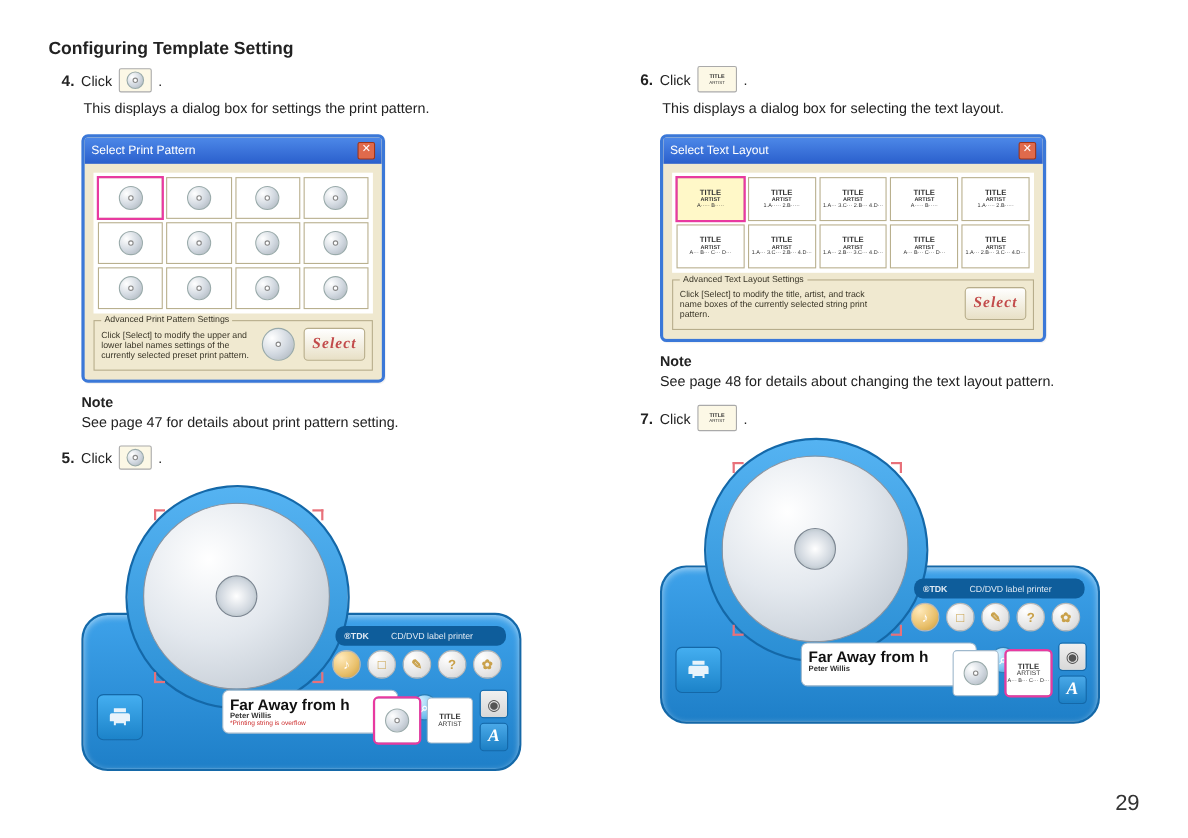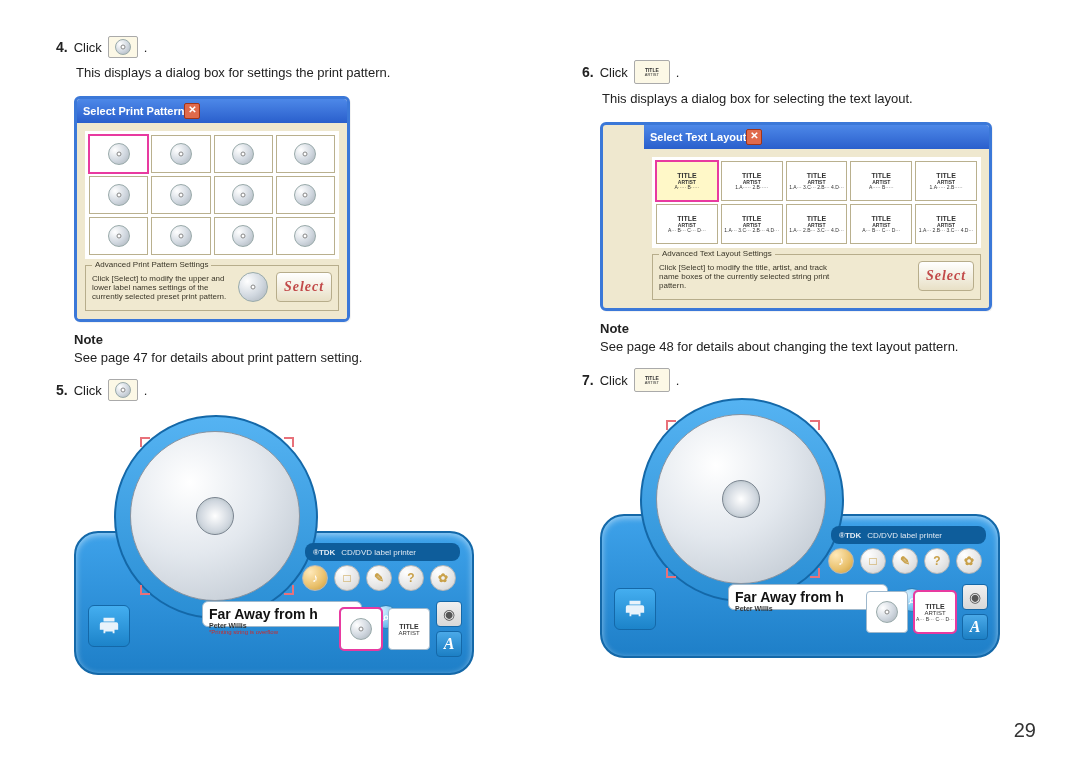--- a/index.html
+++ b/index.html
@@ -99,29 +99,29 @@
   
   .dialog{
     width:270px;
     border:3px solid var(--win-blue);
     border-radius:6px;
     background:var(--win-body);
     margin:0 0 10px 30px;
     box-shadow:1px 1px 0 rgba(0,0,0,.05);
     overflow:hidden;
   }
-  .dialog.wide{width:345px;padding-left:41px;}
+  .dialog.wide{width:345px;}
   .dlg-title{
     background:linear-gradient(to bottom, #4d88e8, #2a5fcc);
     color:#fff;
     font-size:11px;
-    font-weight:bold;
+    font-weight:normal;
     padding:4px 6px;
     display:flex;
-    justify-content:flex-start;
+    justify-content:space-between;
     align-items:center;
   }
   .dlg-close{
     width:14px;height:14px;
     background:#e06a4c;
     border:1px solid #a03418;
     border-radius:2px;
     color:#fff;
     font-size:10px;line-height:12px;text-align:center;
   }
@@ -248,21 +248,21 @@
   .printer .corners .tr{left:210px;top:22px;border-left:none;border-bottom:none;}
   .printer .corners .bl{left:66px;top:170px;border-right:none;border-top:none;}
   .printer .corners .br{left:210px;top:170px;border-left:none;border-top:none;}
 
   .printer .brand-bar{
     position:absolute;right:14px;top:128px;
     width:155px;height:18px;
     background:#0e5d9b;
     border-radius:8px;
     color:#dfe9f3;font-size:8px;
-    display:flex;align-items:center;padding:0 8px;gap:6px;
+    display:flex;align-items:center;padding:0 8px;gap:20px;
     box-sizing:border-box;
   }
   .printer .brand-bar .brand{font-weight:bold;}
 
   .printer .round-btns{
     position:absolute;right:18px;top:150px;
     display:flex;gap:6px;
   }
   .rbtn{
     width:24px;height:24px;border-radius:50%;
@@ -271,21 +271,21 @@
     display:flex;align-items:center;justify-content:center;
     color:#c9a14a;font-weight:bold;font-size:12px;
   }
   .rbtn.main{
     background:radial-gradient(circle at 30% 25%, #ffe9b9, #e9c06b 60%, #c79a3c);
     color:#fff;
   }
 
   .printer .title-window{
     position:absolute;left:128px;top:186px;
-    width:160px;height:26px;
+    width:160px;height:40px;
     background:#fff;border-radius:6px;border:1px solid #9fb8cc;
     padding:4px 6px;box-sizing:border-box;
   }
   .title-window .maj{font-weight:bold;font-size:14px;color:#111;white-space:nowrap;}
   .title-window .min{font-size:7px;font-weight:bold;color:#333;}
   .title-window .warn{font-size:6px;color:#cc2a2a;}
 
   .printer .left-tab{
     position:absolute;left:14px;top:190px;
     width:40px;height:40px;border-radius:6px;
@@ -327,20 +327,21 @@
     position:absolute;right:44px;bottom:20px;
     font-size:20px;color:#333;
   }
 </style>
 </head>
 <body>
 
 <div class="page">
 
   <div class="col">
+    <h2 class="section-heading">Configuring Template Setting</h2>
 
     <div class="step">
       <span class="step-num">4.</span>
       <span class="step-text">Click</span>
       <span class="click-icon">
         <span class="disc"></span>
       </span>
       <span>.</span>
     </div>
     <div class="desc">This displays a dialog box for settings the print pattern.</div>

